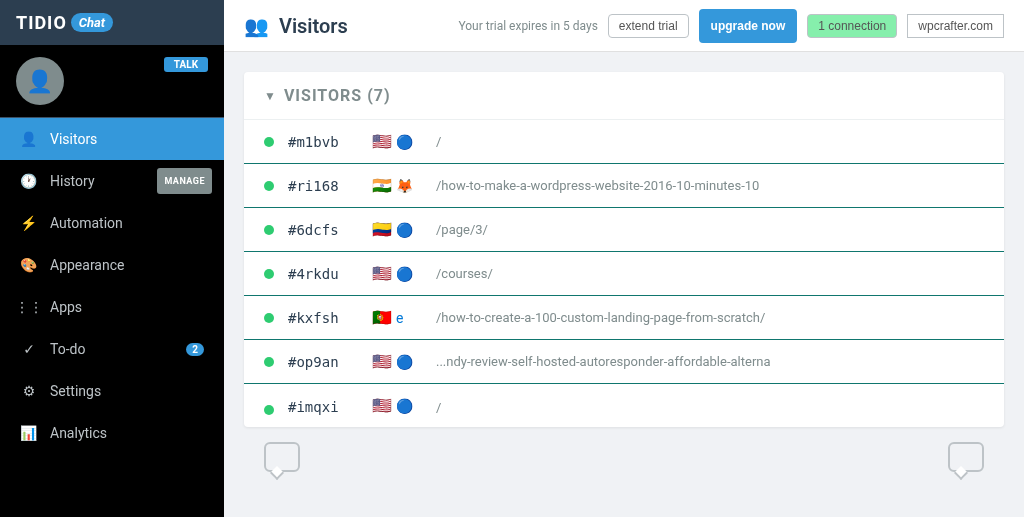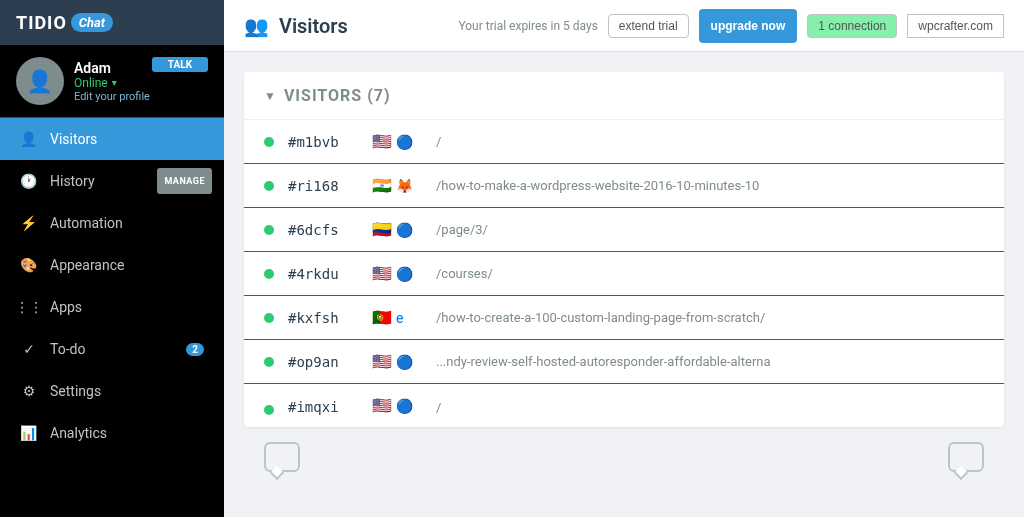--- a/index.html
+++ b/index.html
@@ -92,21 +92,21 @@
       font-size: 11px;
       text-decoration: none;
     }
 
     .talk-badge {
       margin-left: auto;
       background: #3498db;
       color: white;
       font-size: 10px;
       font-weight: 700;
-      padding: 2px 16px;
+      padding: 2px 10px;
       border-radius: 3px;
       align-self: flex-start;
     }
 
     .sidebar-nav {
       flex: 1;
       display: flex;
       flex-direction: column;
     }
 
@@ -374,28 +374,20 @@
 
 <div class="sidebar">
 
   <div class="sidebar-logo">
     <span class="logo-tidio">TIDIO</span>
     <span class="logo-chat-badge">Chat</span>
   </div>
 
   <div class="sidebar-profile">
     <div class="avatar">👤</div>
-    <div class="profile-info">
-      <span class="profile-name">Adam</span>
-      <span class="profile-status">
-        <span>Online</span>
-        <span class="status-arrow">▾</span>
-      </span>
-      <a class="profile-edit">Edit your profile</a>
-    </div>
     <span class="talk-badge">TALK</span>
   </div>
 
   <nav class="sidebar-nav">
 
     <div class="nav-item active">
       <span class="nav-icon">👤</span>
       <span>Visitors</span>
     </div>
 

